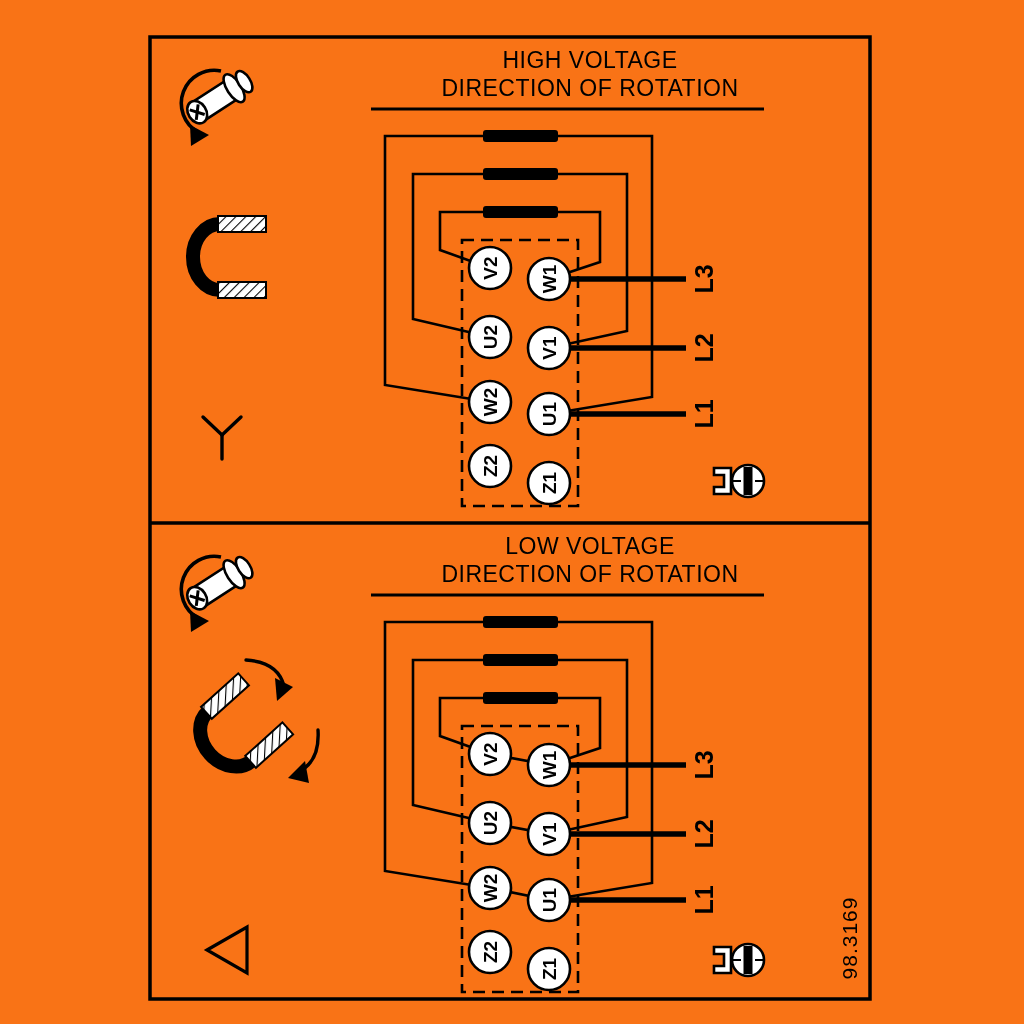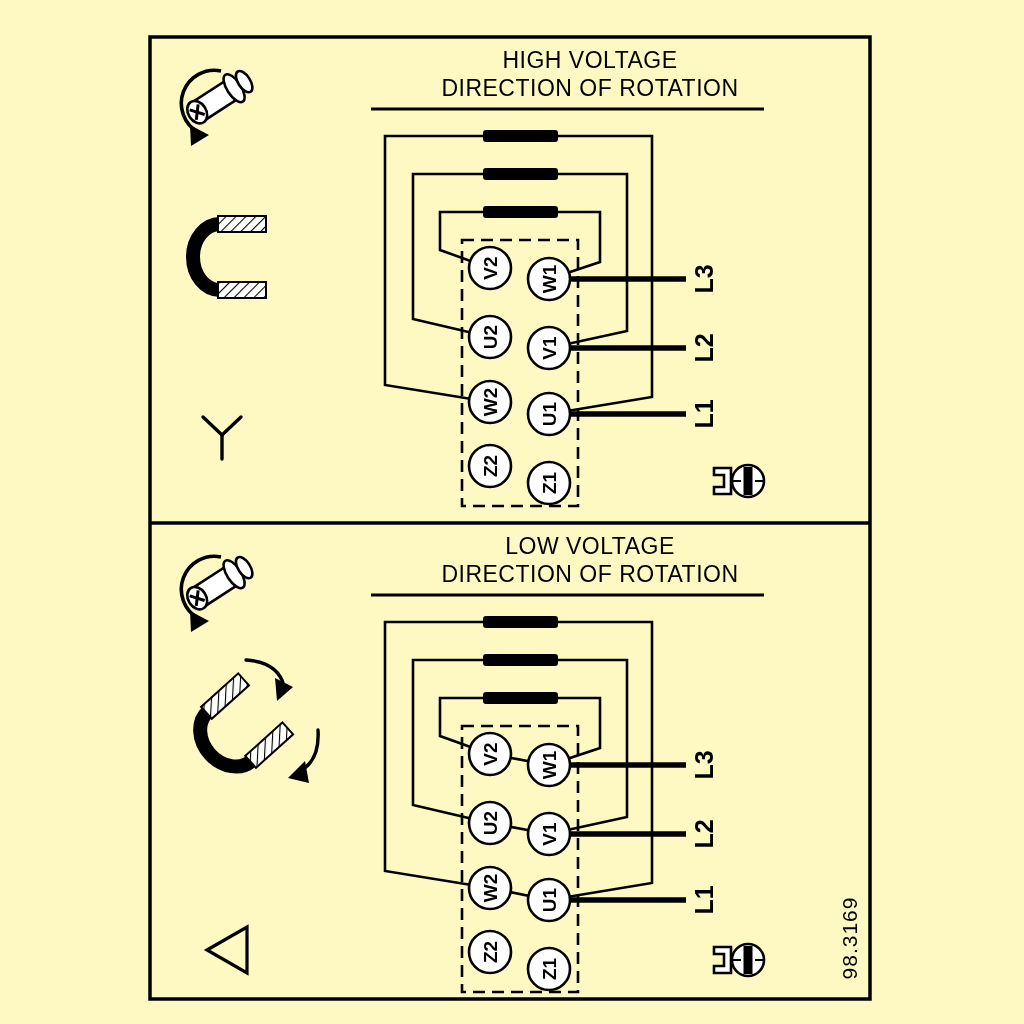--- a/index.html
+++ b/index.html
@@ -1,16 +1,16 @@
 <!DOCTYPE html>
 <html><head>
 <meta charset="utf-8">
 <style>
   html,body { margin:0; padding:0; background:#ffffff; }
-  .stage { width:1024px; height:1024px; position:relative; background:#fef9c3; }
+  .stage { width:1024px; height:1024px; position:relative; background:#f97316; }
   svg { display:block; }
   svg text { fill:#000; }
   .title   { font:23px "Liberation Sans", sans-serif; text-anchor:middle; letter-spacing:0.5px; }
   .underline { stroke:#000; stroke-width:3; }
   .wire    { fill:none; stroke:#000; stroke-width:2.6; }
   .thick   { stroke-width:5.5; }
   .bar     { fill:#000; }
   .block   { fill:none; stroke:#000; stroke-width:2.6; stroke-dasharray:12 7; }
   .term    { fill:#fff; stroke:#000; stroke-width:2.6; }
   .tlbl    { font:bold 19px "Liberation Sans", sans-serif; text-anchor:middle; dominant-baseline:central; }

